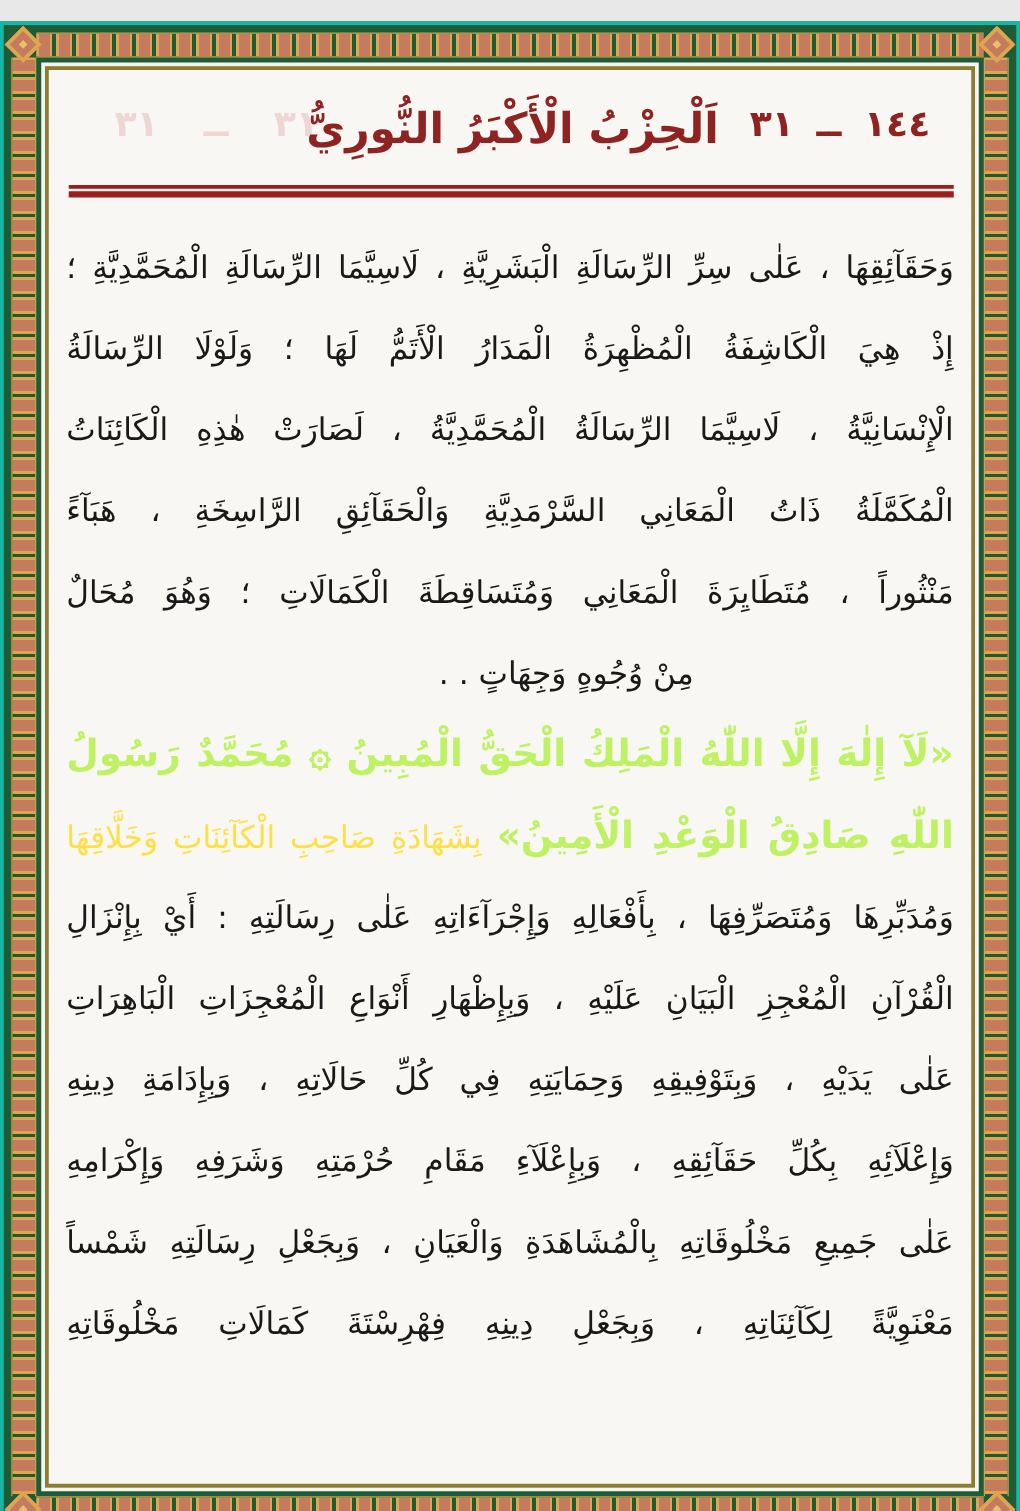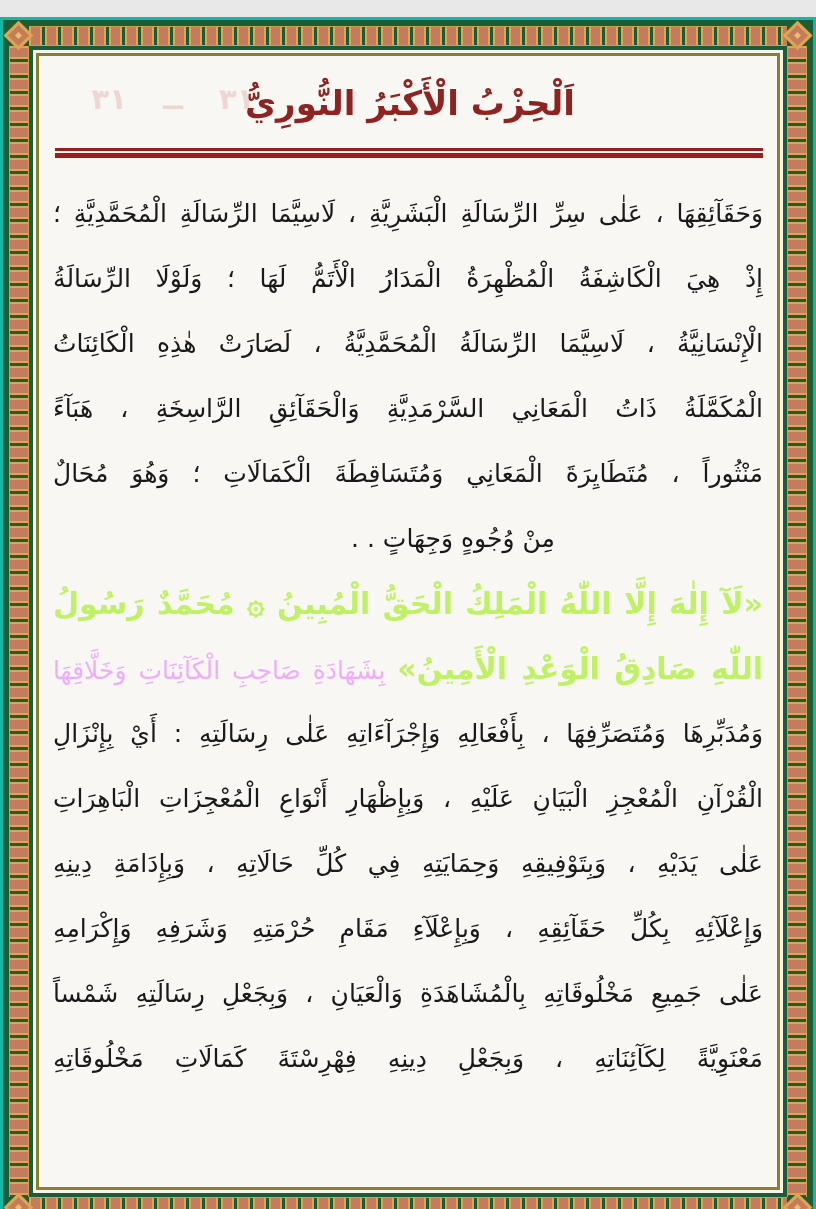--- a/index.html
+++ b/index.html
@@ -62,21 +62,21 @@
 
   
   .bodytext{position:absolute;top:125px;left:14px;right:14px;color:#191919;}
   .l{
     height:65px;line-height:65px;font-size:25px;
     text-align:justify;text-align-last:justify;text-justify:inter-word;
     overflow:visible;
   }
   .closing{text-align:left;text-align-last:center;position:relative;left:45px;}
   .red{color:#bef264;font-weight:bold;font-size:30px;}
-  .blk{color:#f0abfc;font-weight:normal;font-size:25px;}
+  .blk{color:#fde047;font-weight:normal;font-size:25px;}
 </style>
 </head>
 <body>
 
 <div class="page">
 
   <div class="strip h top"></div>
   <div class="strip h bot"></div>
   <div class="strip v lft"></div>
   <div class="strip v rgt"></div>
@@ -84,20 +84,21 @@
   <div class="corner tr"></div>
   <div class="corner bl"></div>
   <div class="corner br"></div>
   <div class="inner-white"></div>
   <div class="inner-gold"></div>
 
   <div class="content">
 
     <span class="ghost">٣١ ــ ٣١</span>
     <span class="title">اَلْحِزْبُ الْأَكْبَرُ النُّورِيُّ</span>
+    <span class="pagenum">١٤٤ ــ ٣١</span>
     <div class="rule"></div>
 
     <div class="bodytext">
       <div class="l"><span>وَحَقَآئِقِهَا ، عَلٰى سِرِّ الرِّسَالَةِ الْبَشَرِيَّةِ ، لَاسِيَّمَا الرِّسَالَةِ الْمُحَمَّدِيَّةِ ؛</span></div>
       <div class="l"><span>إِذْ هِيَ الْكَاشِفَةُ الْمُظْهِرَةُ الْمَدَارُ الْأَتَمُّ لَهَا ؛ وَلَوْلَا الرِّسَالَةُ</span></div>
       <div class="l"><span>الْإِنْسَانِيَّةُ ، لَاسِيَّمَا الرِّسَالَةُ الْمُحَمَّدِيَّةُ ، لَصَارَتْ هٰذِهِ الْكَائِنَاتُ</span></div>
       <div class="l"><span>الْمُكَمَّلَةُ ذَاتُ الْمَعَانِي السَّرْمَدِيَّةِ وَالْحَقَآئِقِ الرَّاسِخَةِ ، هَبَآءً</span></div>
       <div class="l"><span>مَنْثُوراً ، مُتَطَايِرَةَ الْمَعَانِي وَمُتَسَاقِطَةَ الْكَمَالَاتِ ؛ وَهُوَ مُحَالٌ</span></div>
       <div class="l closing"><span>مِنْ وُجُوهٍ وَجِهَاتٍ . .</span></div>
       <div class="l"><span class="red">«لَآ إِلٰهَ إِلَّا اللّٰهُ الْمَلِكُ الْحَقُّ الْمُبِينُ ۞ مُحَمَّدٌ رَسُولُ</span></div>

